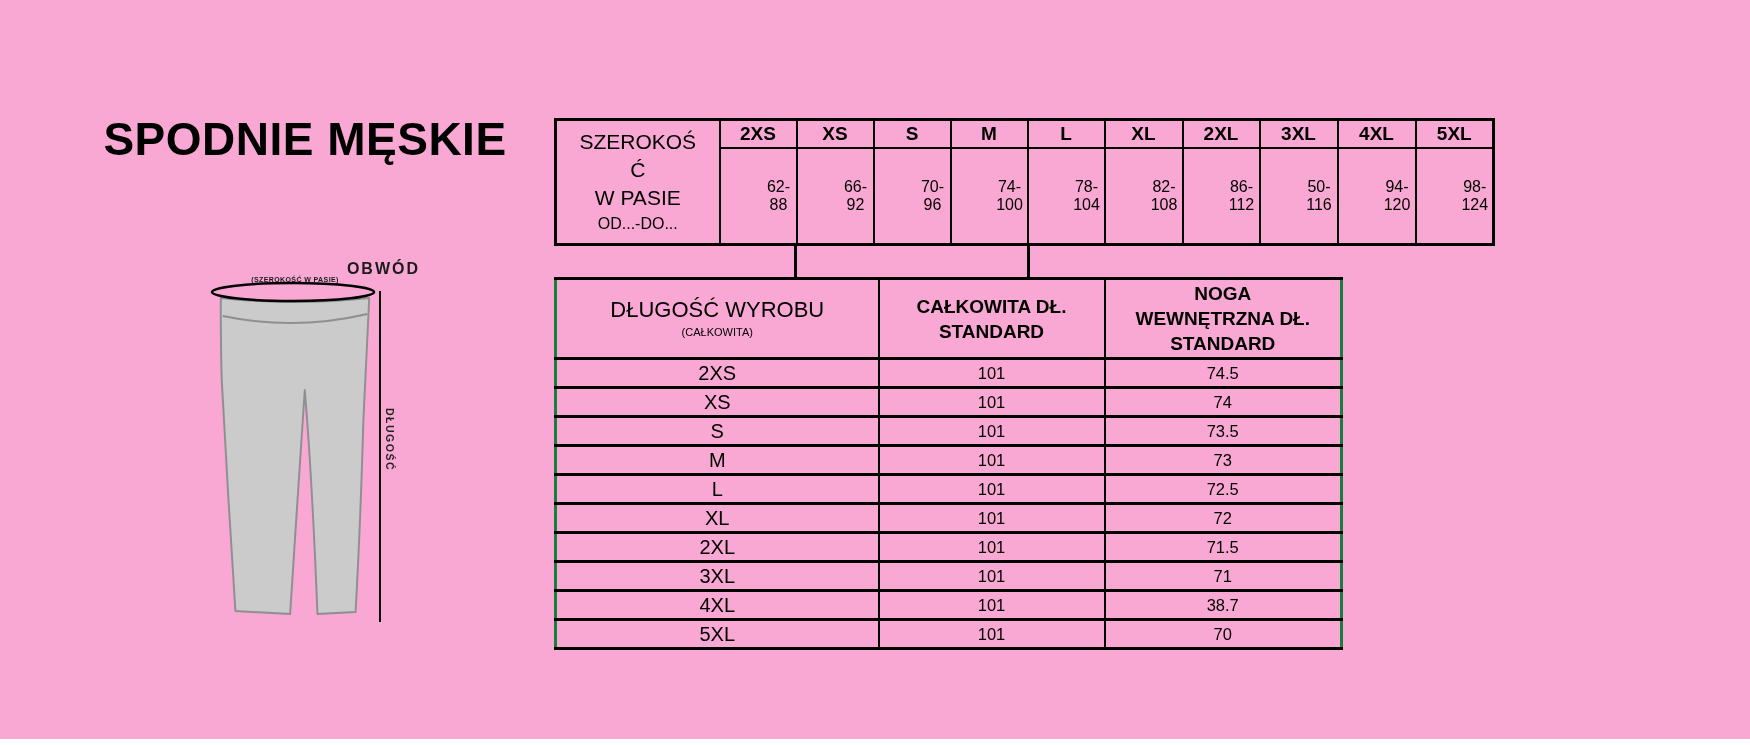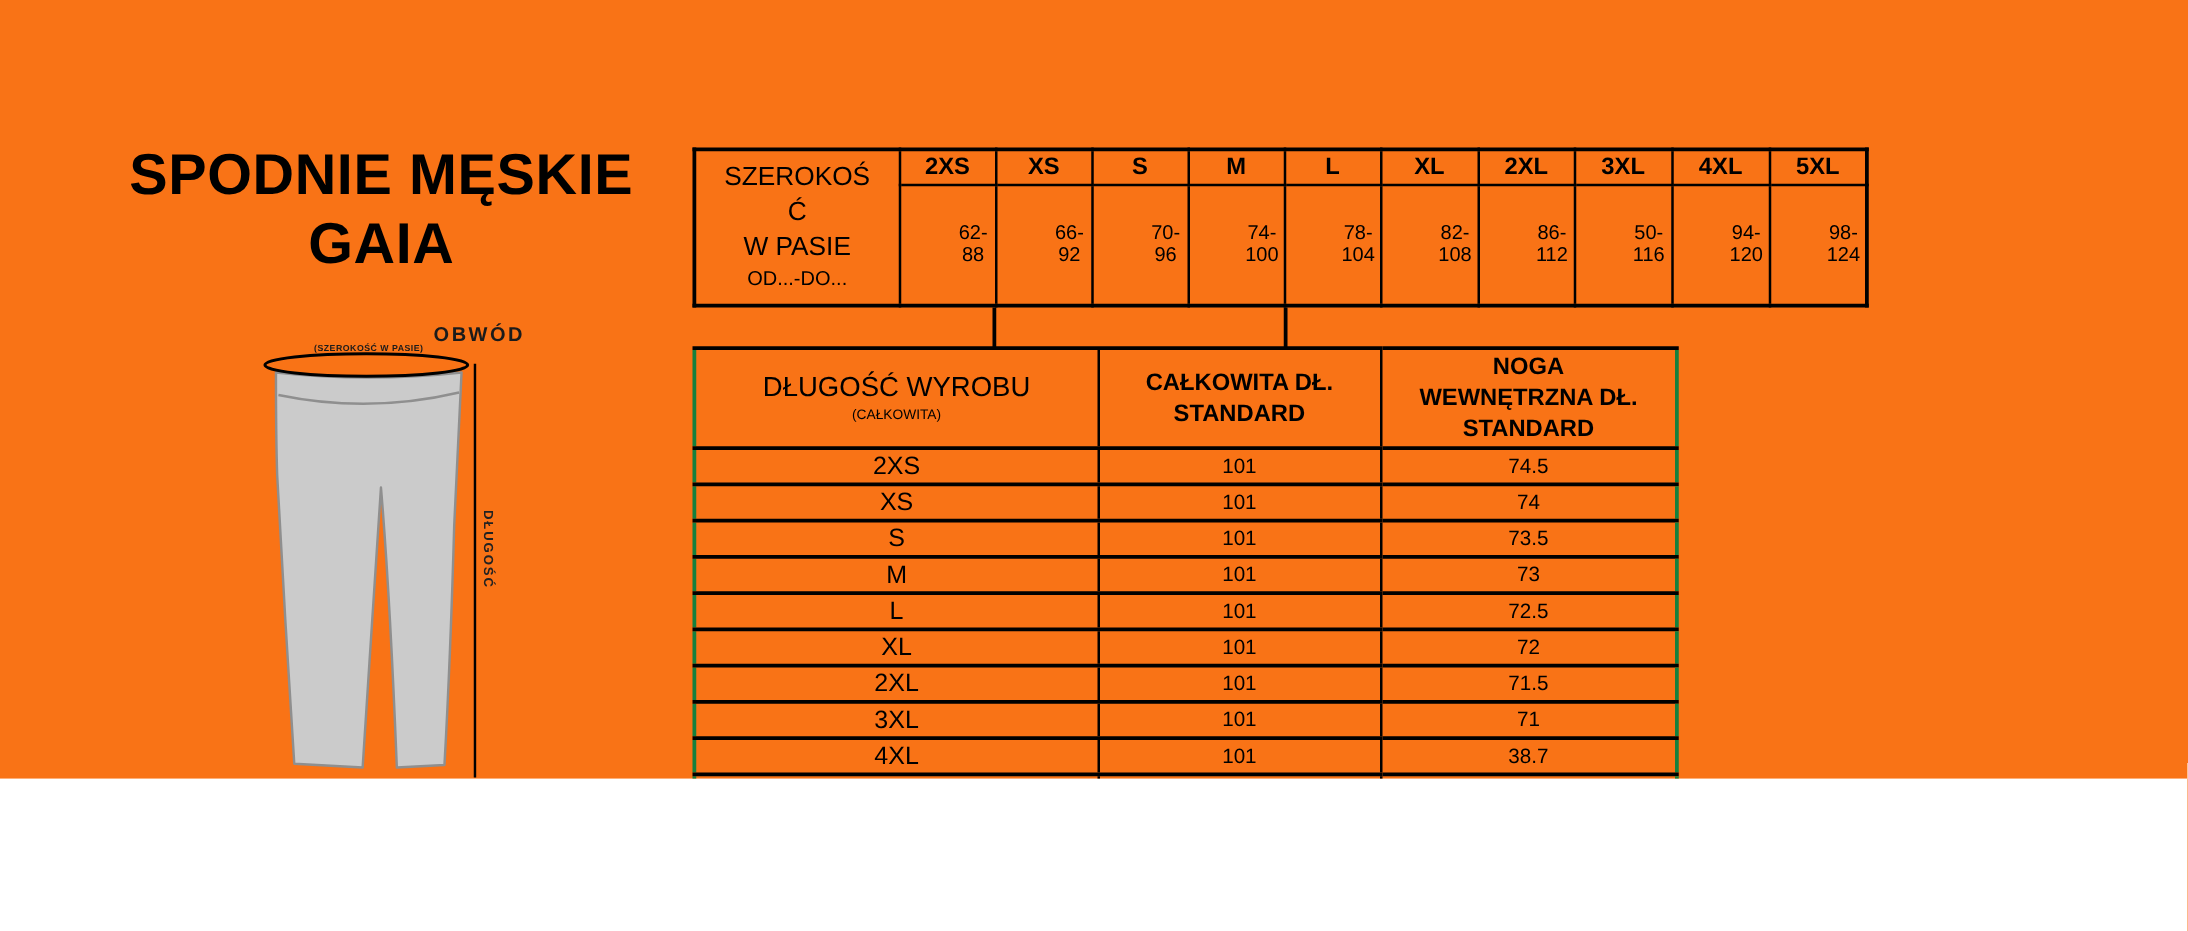--- a/index.html
+++ b/index.html
@@ -1,16 +1,16 @@
 <!DOCTYPE html>
 <html><head>
 <meta charset="utf-8">
 <style>
   html,body{margin:0;padding:0;background:#fff;}
-  .canvas{position:relative;width:1750px;height:623px;background:#f97316;
+  .canvas{position:relative;width:1750px;height:739px;background:#f9a8d4;
           font-family:"Liberation Sans", sans-serif;color:#000;overflow:hidden;}
 
   
   .title{position:absolute;left:60px;top:112px;width:490px;text-align:center;
          font-weight:bold;font-size:46px;line-height:55px;letter-spacing:.5px;}
 
   
   .obwod{position:absolute;left:170px;top:260px;width:250px;text-align:right;
          font-size:16px;font-weight:bold;letter-spacing:2px;color:#1b1b1b;}
   .obwod-sub{position:absolute;left:170px;top:276px;width:250px;text-align:center;
@@ -47,21 +47,20 @@
   .length .c-size{font-size:20px;font-weight:normal;}
   .length .c-num{font-size:16.5px;}
 </style>
 </head>
 <body>
 
 <div class="canvas">
 
   <div class="title">
     <div>SPODNIE MĘSKIE</div>
-    <div>GAIA</div>
   </div>
 
   <div class="obwod">OBWÓD</div>
   <div class="obwod-sub">(SZEROKOŚĆ W PASIE)</div>
 
   <svg class="pants-svg" width="250" height="390" viewBox="170 250 420 640" preserveAspectRatio="none">
     <svg x="170" y="250" width="420" height="640" viewBox="170 250 250 390">
       <path stroke-width="2" stroke-linejoin="round" d="M 219 298 Q 295 306 371 298
                C 369 340 367 380 365 420
                C 363 490 360 560 357 612

